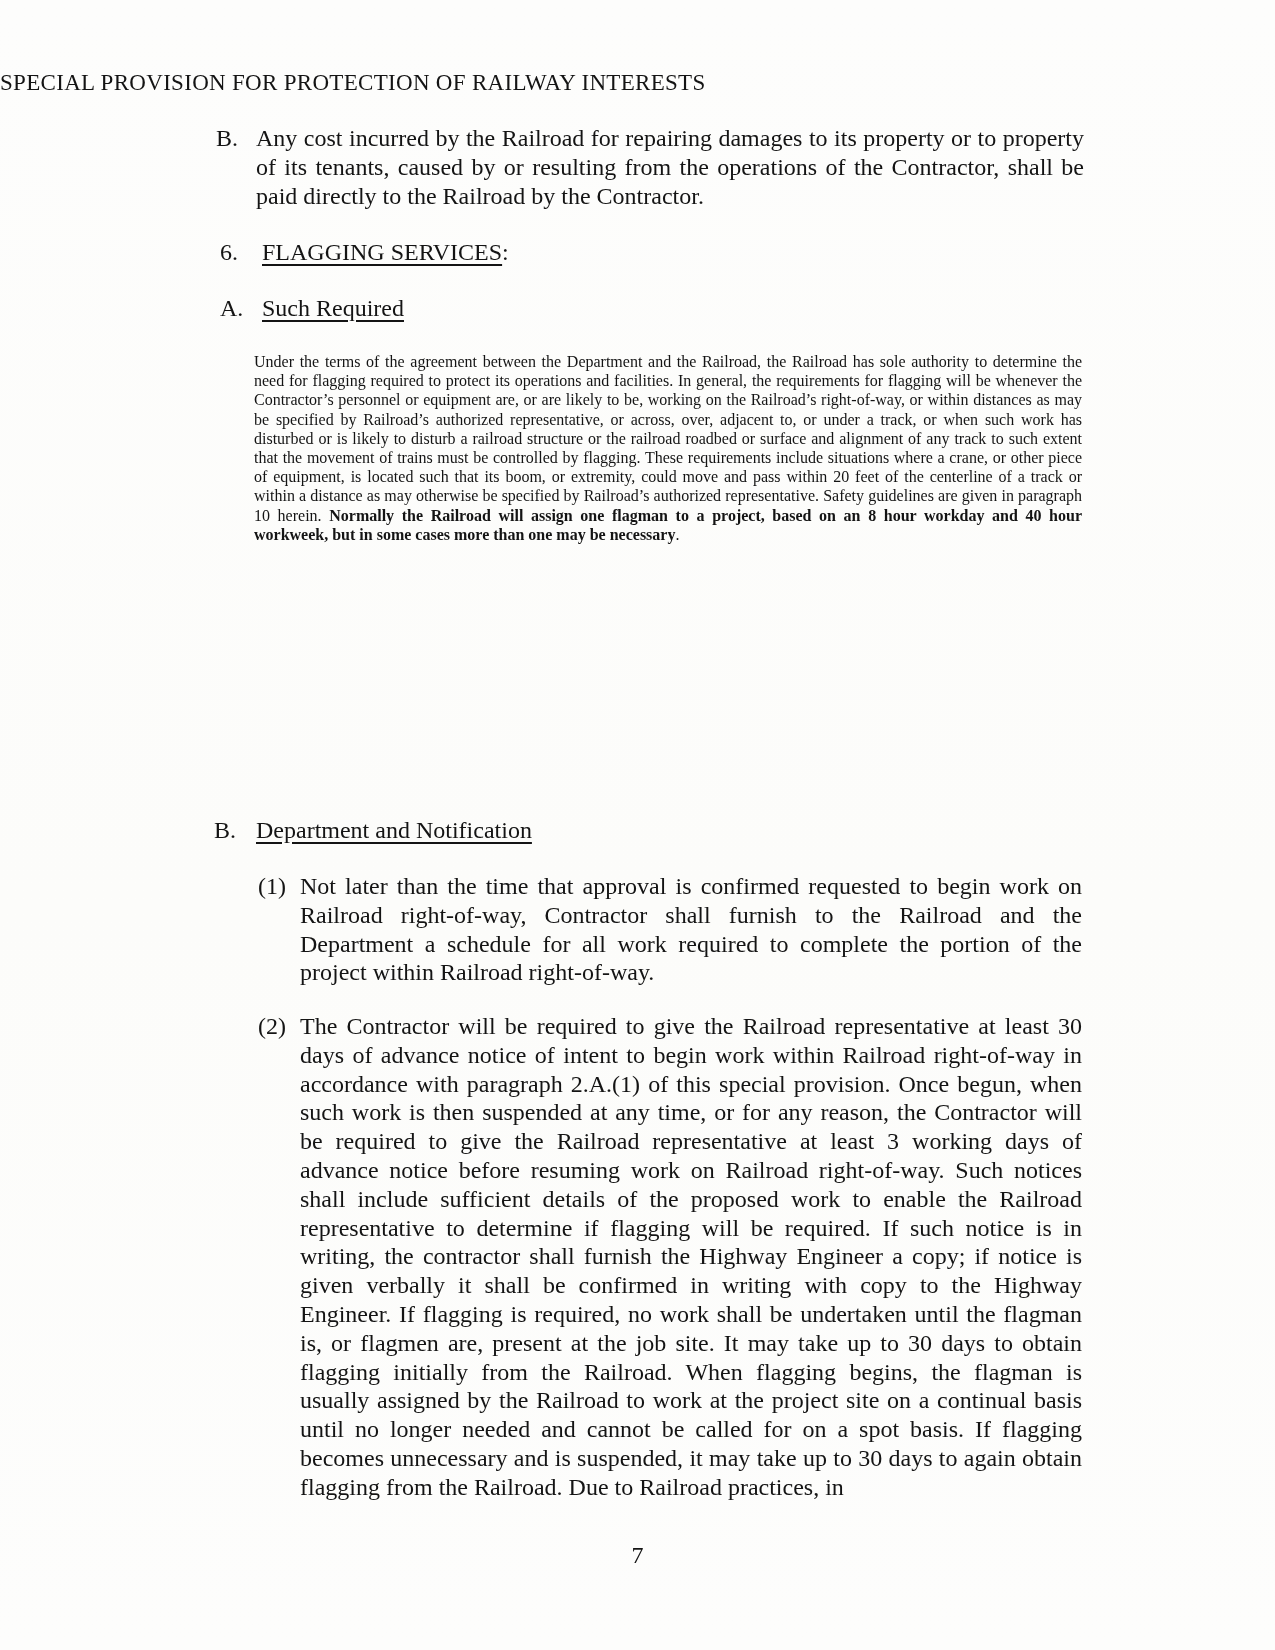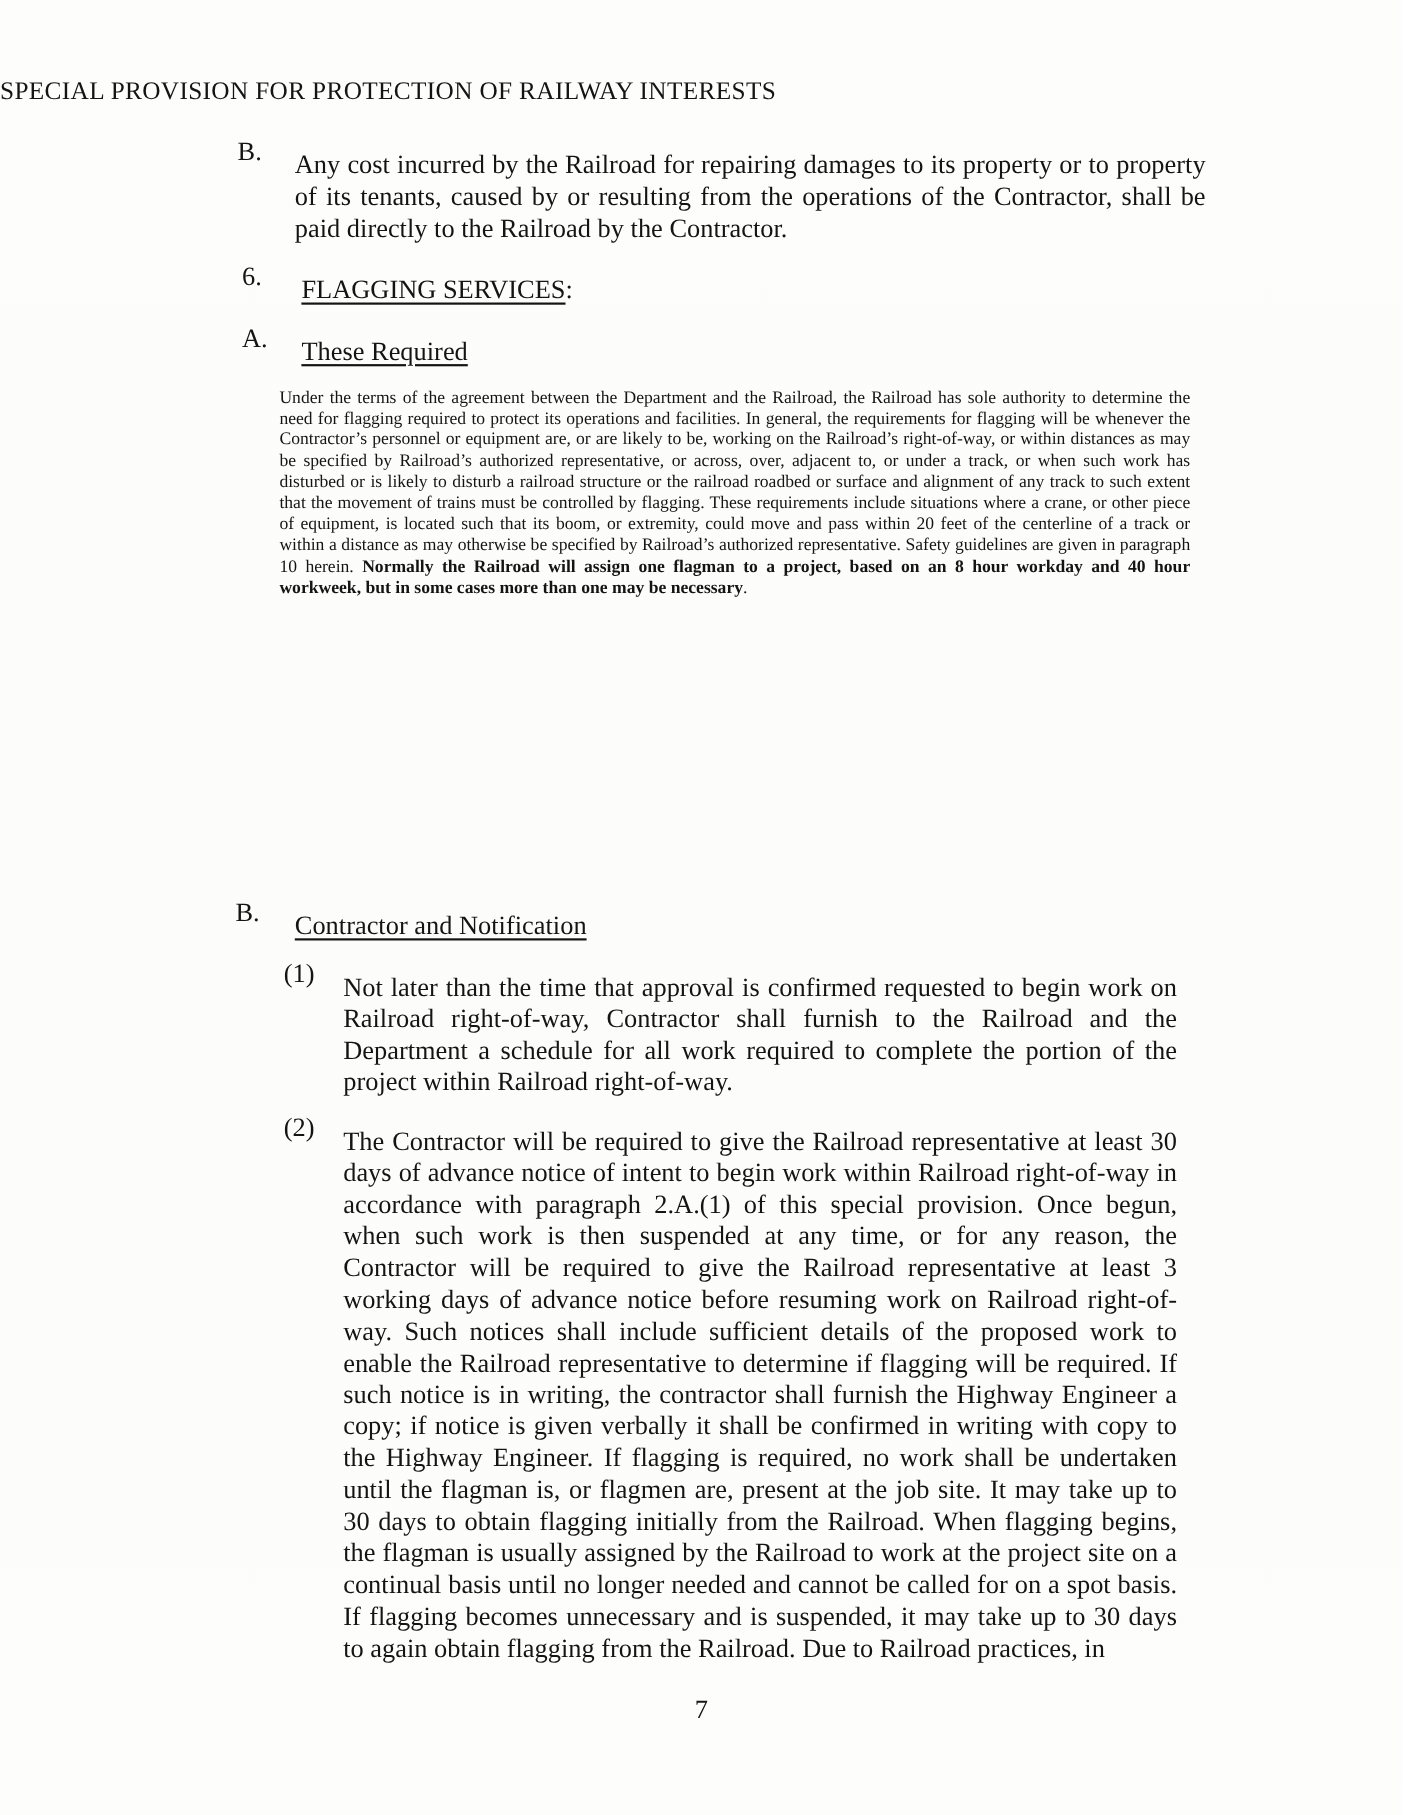--- a/index.html
+++ b/index.html
@@ -30,21 +30,21 @@
     position: absolute;
     display: flex;
     align-items: flex-start;
   }
   .row .label {
     flex: 0 0 auto;
     font-size: 24px;
     line-height: 1.2;
   }
   .row .text {
-    margin: 12px;
+    margin: 0;
     font-size: 24px;
     line-height: 1.2;
     text-align: justify;
   }
   .heading-title {
     text-decoration: underline;
     text-decoration-thickness: 2px;
     text-underline-offset: 4px;
   }
   .clause-b-top { top: 124px; left: 216px; width: 908px; }
@@ -101,28 +101,28 @@
     <p class="text">Any cost incurred by the Railroad for repairing damages to its property or to property of its tenants, caused by or resulting from the operations of the Contractor, shall be paid directly to the Railroad by the Contractor.</p>
   </div>
 
   <div class="row heading-row heading-6">
     <span class="label">6.</span>
     <p class="text"><span class="heading-title">FLAGGING SERVICES</span><span>:</span></p>
   </div>
 
   <div class="row heading-row heading-a">
     <span class="label">A.</span>
-    <p class="text"><span class="heading-title">These Required</span></p>
+    <p class="text"><span class="heading-title">Such Required</span></p>
   </div>
 
   <p class="para-a"><span>Under the terms of the agreement between the Department and the Railroad, the Railroad has sole authority to determine the need for flagging required to protect its operations and facilities.  In general, the requirements for flagging will be whenever the Contractor’s personnel or equipment are, or are likely to be, working on the Railroad’s right-of-way, or within distances as may be specified by Railroad’s authorized representative, or across, over, adjacent to, or under a track, or when such work has disturbed or is likely to disturb a railroad structure or the railroad roadbed or surface and alignment of any track to such extent that the movement of trains must be controlled by flagging.  These requirements include situations where a crane, or other piece of equipment, is located such that its boom, or extremity, could move and pass within 20 feet of the centerline of a track or within a distance as may otherwise be specified by Railroad’s authorized representative.  Safety guidelines are given in paragraph 10 herein. </span><strong>Normally the Railroad will assign one flagman to a project, based on an 8 hour workday and 40 hour workweek, but in some cases more than one may be necessary</strong><span>.</span></p>
 
   <div class="row heading-row heading-b">
     <span class="label">B.</span>
-    <p class="text"><span class="heading-title">Contractor and Notification</span></p>
+    <p class="text"><span class="heading-title">Department and Notification</span></p>
   </div>
 
   <div class="row list-item-1">
     <span class="label">(1)</span>
     <p class="text">Not later than the time that approval is confirmed requested to begin work on Railroad right-of-way, Contractor shall furnish to the Railroad and the Department a schedule for all work required to complete the portion of the project within Railroad right-of-way.</p>
   </div>
 
   <div class="row list-item-2">
     <span class="label">(2)</span>
     <p class="text">The Contractor will be required to give the Railroad representative at least 30 days of advance notice of intent to begin work within Railroad right-of-way in accordance with paragraph 2.A.(1) of this special provision.  Once begun, when such work is then suspended at any time, or for any reason, the Contractor will be required to give the Railroad representative at least 3 working days of advance notice before resuming work on Railroad right-of-way.  Such notices shall include sufficient details of the proposed work to enable the Railroad representative to determine if flagging will be required.  If such notice is in writing, the contractor shall furnish the Highway Engineer a copy; if notice is given verbally it shall be confirmed in writing with copy to the Highway Engineer.  If flagging is required, no work shall be undertaken until the flagman is, or flagmen are, present at the job site.  It may take up to 30 days to obtain flagging initially from the Railroad.  When flagging begins, the flagman is usually assigned by the Railroad to work at the project site on a continual basis until no longer needed and cannot be called for on a spot basis.  If flagging becomes unnecessary and is suspended, it may take up to 30 days to again obtain flagging from the Railroad.  Due to Railroad practices, in</p>

